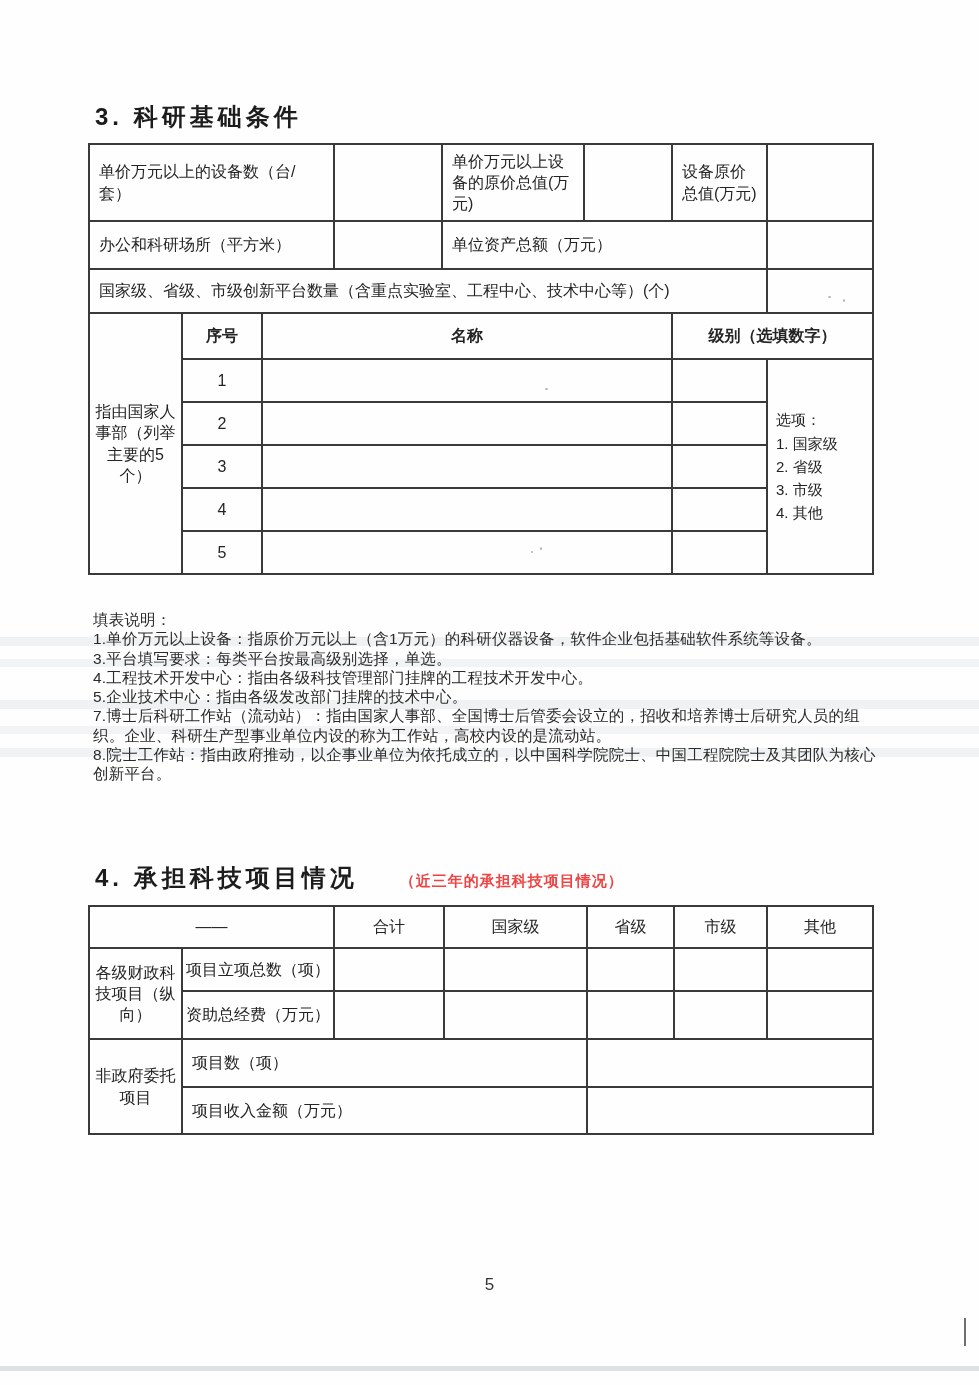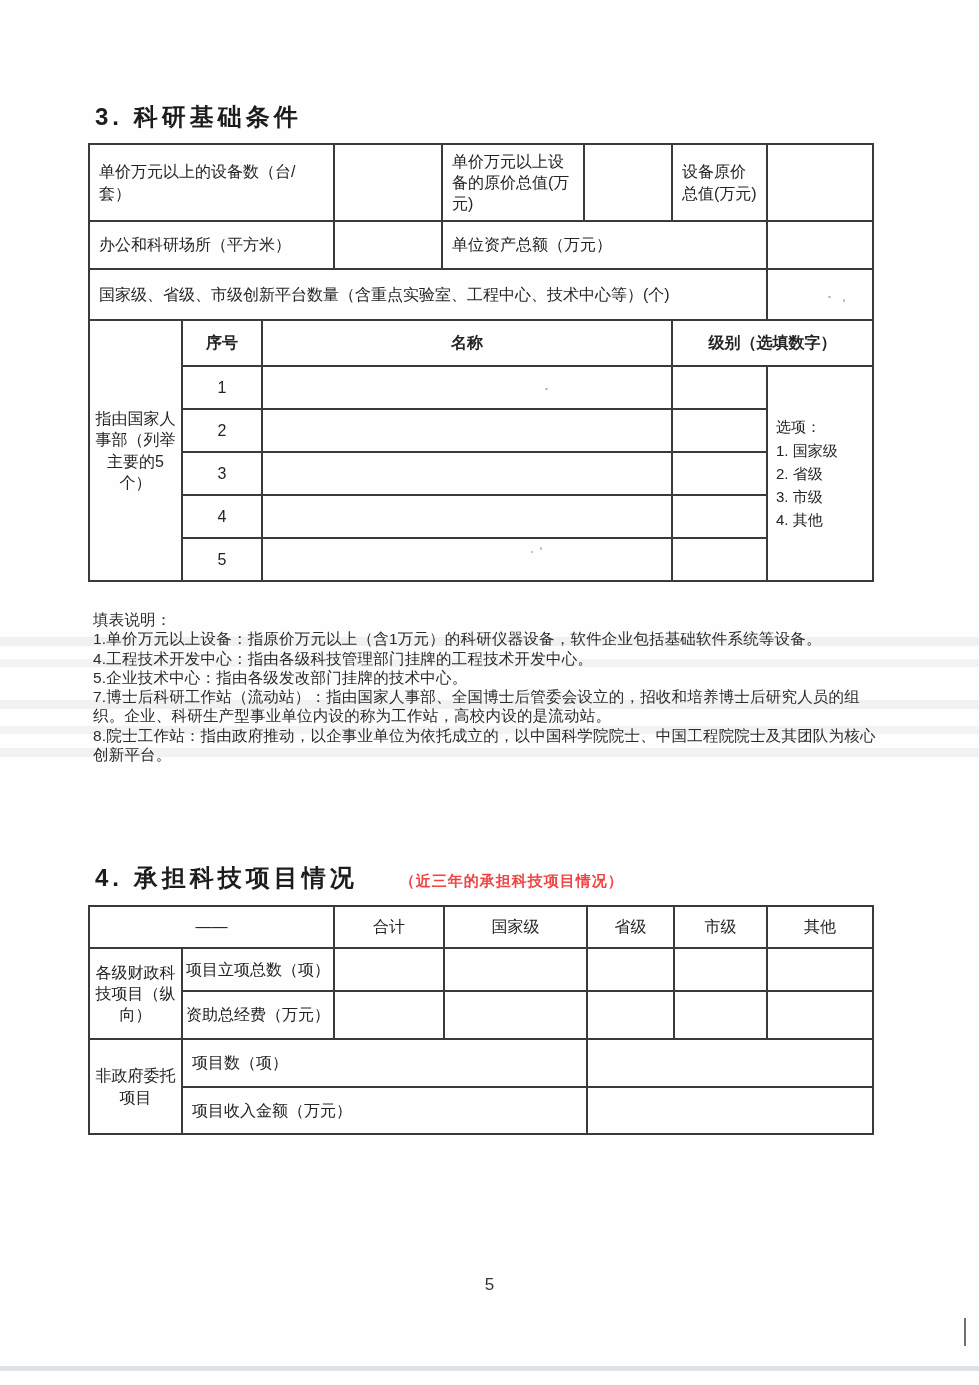--- a/index.html
+++ b/index.html
@@ -29,21 +29,21 @@
   .tbl1 { top:143px; }
   .tbl2 { top:905px; }
   .tbl td {
     border:2px solid #3a3a3a; font-size:16px; color:#242424;
     vertical-align:middle; line-height:1.32; overflow:hidden;
   }
   td.lbl { text-align:left; padding:3px 6px 3px 9px; }
   td.ctr { text-align:center; padding:2px 3px; }
   td.fill { padding:0; }
   
-  tr.t1rh1 { height:77px; } tr.t1rh2 { height:48px; } tr.t1rh3 { height:51px; }
+  tr.t1rh1 { height:77px; } tr.t1rh2 { height:48px; } tr.t1rh3 { height:44px; }
   tr.t1rh4 { height:46px; } tr.t1rd  { height:43px; }
   
   tr.t2rh { height:42px; } tr.t2r1 { height:43px; } tr.t2r2 { height:48px; }
   tr.t2r3 { height:48px; } tr.t2r4 { height:47px;padding-left:22px; }
   td.options-cell { text-align:left; padding:4px 2px 4px 8px; font-size:15px; }
   .opt-line { line-height:1.55; white-space:nowrap; }
   
   .notes {
     position:absolute; left:93px; top:610px; width:786px;
     font-size:15.5px; line-height:19.3px; color:#2a2a2a; letter-spacing:.2px;
@@ -142,20 +142,21 @@
       <td class="ctr">5</td>
       <td colspan="4" class="fill"></td>
       <td class="fill"></td>
     </tr>
   </tbody>
     </table>
 
   <div class="notes">
     <div>填表说明：</div>
     <div>1.单价万元以上设备：指原价万元以上（含1万元）的科研仪器设备，软件企业包括基础软件系统等设备。</div>
+    <div>3.平台填写要求：每类平台按最高级别选择，单选。</div>
     <div>4.工程技术开发中心：指由各级科技管理部门挂牌的工程技术开发中心。</div>
     <div>5.企业技术中心：指由各级发改部门挂牌的技术中心。</div>
     <div>7.博士后科研工作站（流动站）：指由国家人事部、全国博士后管委会设立的，招收和培养博士后研究人员的组织。企业、科研生产型事业单位内设的称为工作站，高校内设的是流动站。</div>
     <div>8.院士工作站：指由政府推动，以企事业单位为依托成立的，以中国科学院院士、中国工程院院士及其团队为核心创新平台。</div>
   </div>
 
   <div class="sec4-row">
     <span class="sec4-title">4. 承担科技项目情况</span><span class="sec4-sub">（近三年的承担科技项目情况）</span>
   </div>
 

